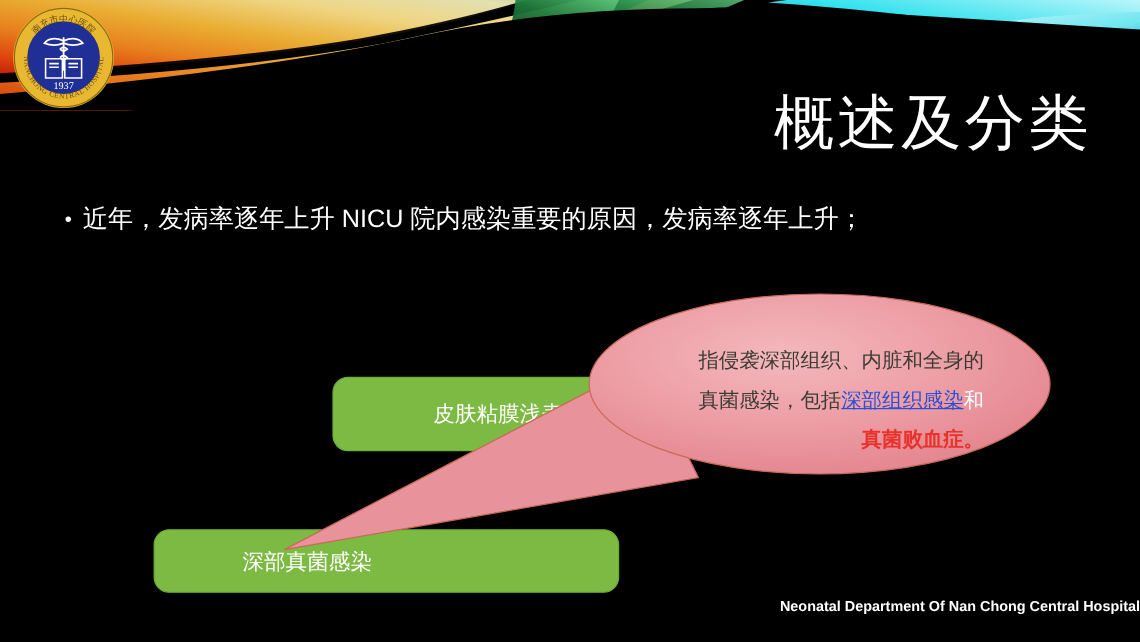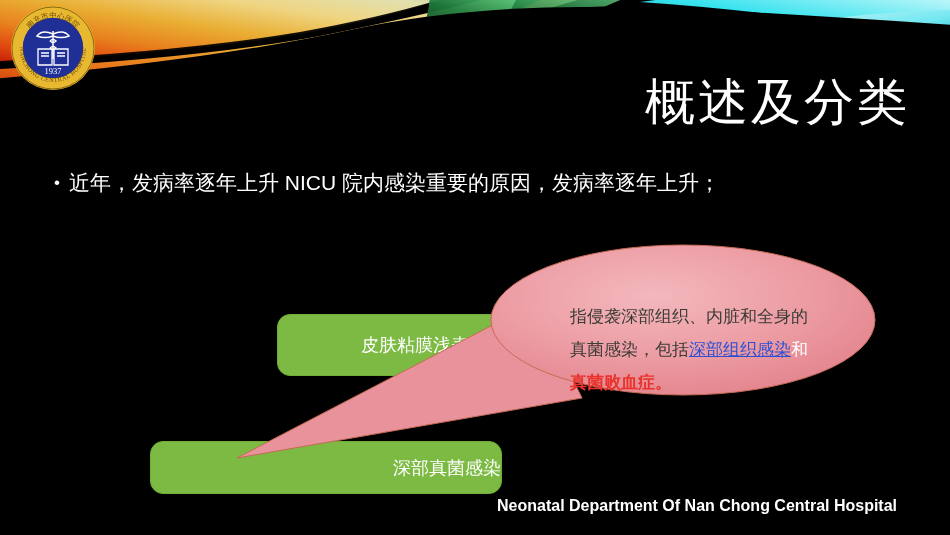--- a/index.html
+++ b/index.html
@@ -80,67 +80,67 @@
     box-sizing: border-box;
   }
   .gbox-shallow {
     left: 277px; top: 314px;
     width: 242px; height: 62px;
     justify-content: flex-end;
     padding-right: 13px;
   }
   .gbox-deep {
     left: 128px; top: 441px;
-    width: 352px; height: 53px;
-    justify-content: flex-end;
+    width: 388px; height: 53px;
+    justify-content: flex-start;
     padding-left: 73px;
-    margin-left: 22px;
   }
 
   
   .callout {
     position: absolute;
     left: 487px; top: 243px;
     width: 400px; height: 250px;
     pointer-events: none;
   }
   .callout svg { display: block; overflow: visible; }
 
   .callout-text {
     position: absolute;
     left: 570px;
-    top: 300px;
+    top: 284px;
     width: 250px;
     font-size: 17px;
     line-height: 33px;
     color: #3b3b33;
+    text-align: right;
   }
   .lnk {
     color: #2a4fd6;
     text-decoration: underline;
   }
   .sep-and {
     color: #ffffff;
   }
   .redbold {
     color: #e8322b;
     font-weight: bold;
   }
 
   
   .footer {
     position: absolute;
     left: 497px;
     top: 494px;
     width: 453px;
     color: #ffffff;
-    font-size: 16px;
+    font-size: 12px;
     line-height: 23px;
     font-weight: bold;
-    text-align: left;
+    text-align: right;
   }
 </style>
 </head>
 <body>
 
 <div class="slide">
 
   <div class="banner">
     <svg width="950" height="92" viewBox="0 0 950 92" xmlns="http://www.w3.org/2000/svg">
       <defs>

